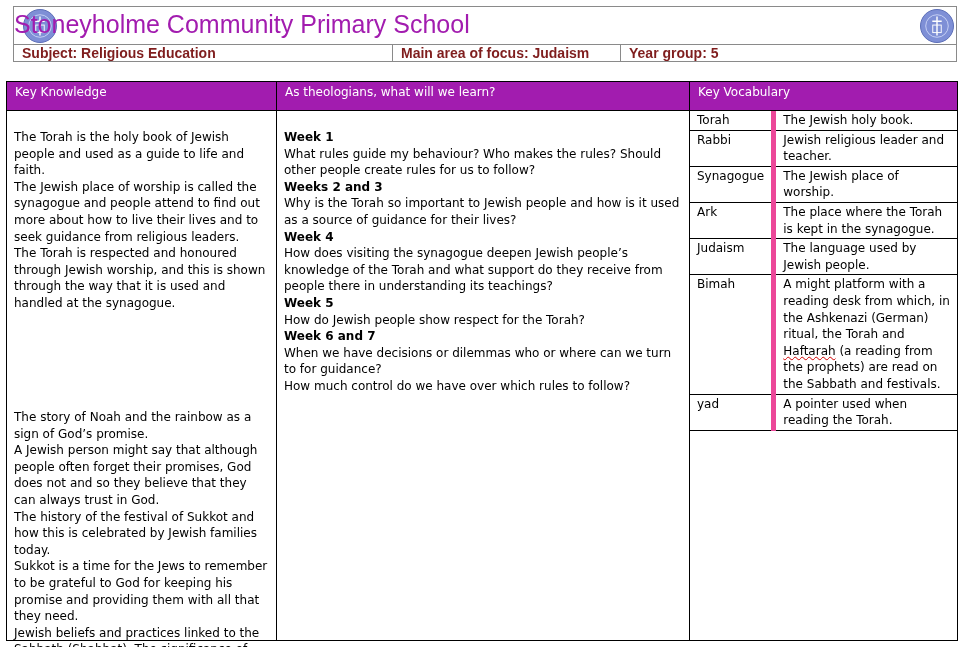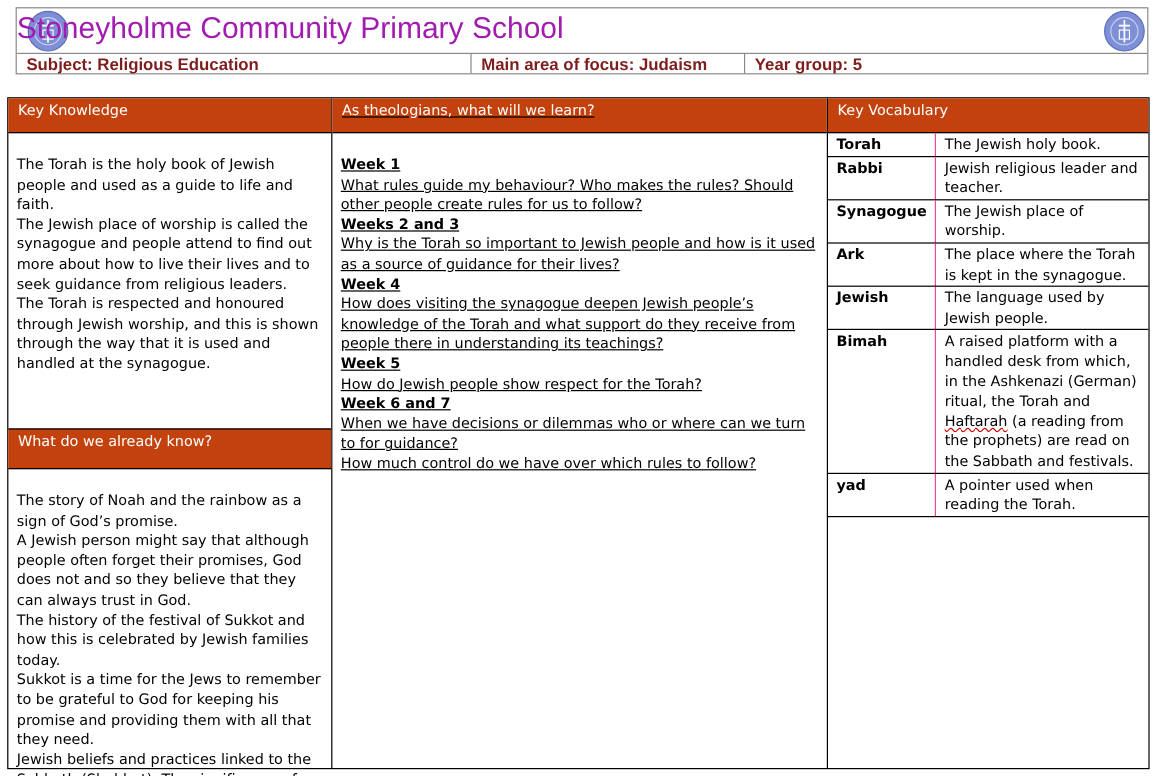--- a/index.html
+++ b/index.html
@@ -14,34 +14,34 @@
     .logo svg { width: 100%; height: 100%; display: block; }
     .info-row { position: absolute; left: 0; top: 38px; width: 100%; height: 16px; }
     .info-cell { position: absolute; top: 0; height: 16px; font-size: 14px; font-weight: bold; color: #7f1d1d; line-height: 17px; padding-left: 8px; box-sizing: border-box; }
     .info-cell.c1 { left: 0; width: 346px; }
     .info-cell.c2 { left: 346px; width: 260px; border-left: 1px solid #8a8a8a; margin-left: 32px; }
     .info-cell.c3 { left: 606px; width: 336px; border-left: 1px solid #8a8a8a; }
 
     .grid { position: absolute; left: 6px; top: 81px; width: 952px; height: 560px; border: 1px solid #000; box-sizing: border-box; }
     .col { position: absolute; top: 0; bottom: 0; box-sizing: border-box; }
     .col.k { left: 0; width: 270px; border-right: 1px solid #000; }
-    .col.l { left: 270px; width: 413px; border-right: 1px solid #000; text-decoration: underline; }
+    .col.l { left: 270px; width: 413px; border-right: 1px solid #000; }
     .col.v { left: 683px; right: 0; }
 
-    .purple-head { background: #c2410c; color: #ffffff; font-family: "DejaVu Sans", sans-serif; font-size: 12px; height: 29px; box-sizing: border-box; padding: 2px 8px; line-height: 16px; border-bottom: 1px solid #000; }
+    .purple-head { background: #a21caf; color: #ffffff; font-family: "DejaVu Sans", sans-serif; font-size: 12px; height: 29px; box-sizing: border-box; padding: 2px 8px; line-height: 16px; border-bottom: 1px solid #000; }
     .body-text { font-family: "DejaVu Sans", sans-serif; font-size: 12px; line-height: 16.6px; color: #000; padding: 18px 7px; }
     .body-text p { margin: 0; }
     .body-text b { font-weight: bold; }
 
     .known-head { position: absolute; left: 0; right: 0; top: 275px; border-top: 1px solid #000; height: 34px; }
     .known-body { position: absolute; left: 0; right: 0; top: 309px; }
 
     .vocab-table { width: 100%; border-collapse: collapse; font-family: "DejaVu Sans", sans-serif; font-size: 12px; line-height: 16.6px; }
     .vocab-table td { border-bottom: 1px solid #000; vertical-align: top; padding: 1px 7px; }
-    .vocab-table td.term { width: 65px; border-right: 1px solid #ec4899; font-weight: bold; }
+    .vocab-table td.term { width: 65px; border-right: 5px solid #ec4899; }
     .squiggle { text-decoration: underline wavy #d00000; text-decoration-thickness: 1px; }
   </style>
 </head>
 <body>
 
 <div class="header-box">
   <div class="header-title-row">
     <div class="logo left">
       <svg viewBox="0 0 34 34">
           <circle cx="17" cy="17" r="12" fill="none" stroke="#c9d2f5" stroke-width="1"></circle>
@@ -66,21 +66,20 @@
 </div>
 
 <div class="grid">
   <div class="col k">
     <div class="purple-head">Key Knowledge</div>
     <div class="body-text">
       <p>The Torah is the holy book of Jewish people and used as a guide to life and faith.</p>
       <p>The Jewish place of worship is called the synagogue and people attend to find out more about how to live their lives and to seek guidance from religious leaders.</p>
       <p>The Torah is respected and honoured through Jewish worship, and this is shown through the way that it is used and handled at the synagogue.</p>
     </div>
-    <div class="known-head purple-head">What do we already know?</div>
     <div class="known-body body-text">
       <p>The story of Noah and the rainbow as a sign of God’s promise.</p>
       <p>A Jewish person might say that although people often forget their promises, God does not and so they believe that they can always trust in God.</p>
       <p>The history of the festival of Sukkot and how this is celebrated by Jewish families today.</p>
       <p>Sukkot is a time for the Jews to remember to be grateful to God for keeping his promise and providing them with all that they need.</p>
       <p>Jewish beliefs and practices linked to the Sabbath (Shabbat). The significance of the Sabbath and why Jewish people keep the day holy.</p>
     </div>
   </div>
 
   <div class="col l">
@@ -114,26 +113,26 @@
           </tr>
       <tr>
             <td class="term">Synagogue</td>
             <td>The Jewish place of worship.</td>
           </tr>
       <tr>
             <td class="term">Ark</td>
             <td>The place where the Torah is kept in the synagogue.</td>
           </tr>
       <tr>
-            <td class="term">Jewish</td>
+            <td class="term">Judaism</td>
             <td>The language used by Jewish people.</td>
           </tr>
       <tr>
             <td class="term">Bimah</td>
-            <td><span>A raised platform with a handled desk from which, in the Ashkenazi (German) ritual, the Torah and </span><span class="squiggle">Haftarah</span><span> (a reading from the prophets) are read on the Sabbath and festivals.</span></td>
+            <td><span>A might platform with a reading desk from which, in the Ashkenazi (German) ritual, the Torah and </span><span class="squiggle">Haftarah</span><span> (a reading from the prophets) are read on the Sabbath and festivals.</span></td>
           </tr>
       <tr>
             <td class="term">yad</td>
             <td>A pointer used when reading the Torah.</td>
           </tr>
     </tbody>
       </table>
   </div>
 </div>
 

